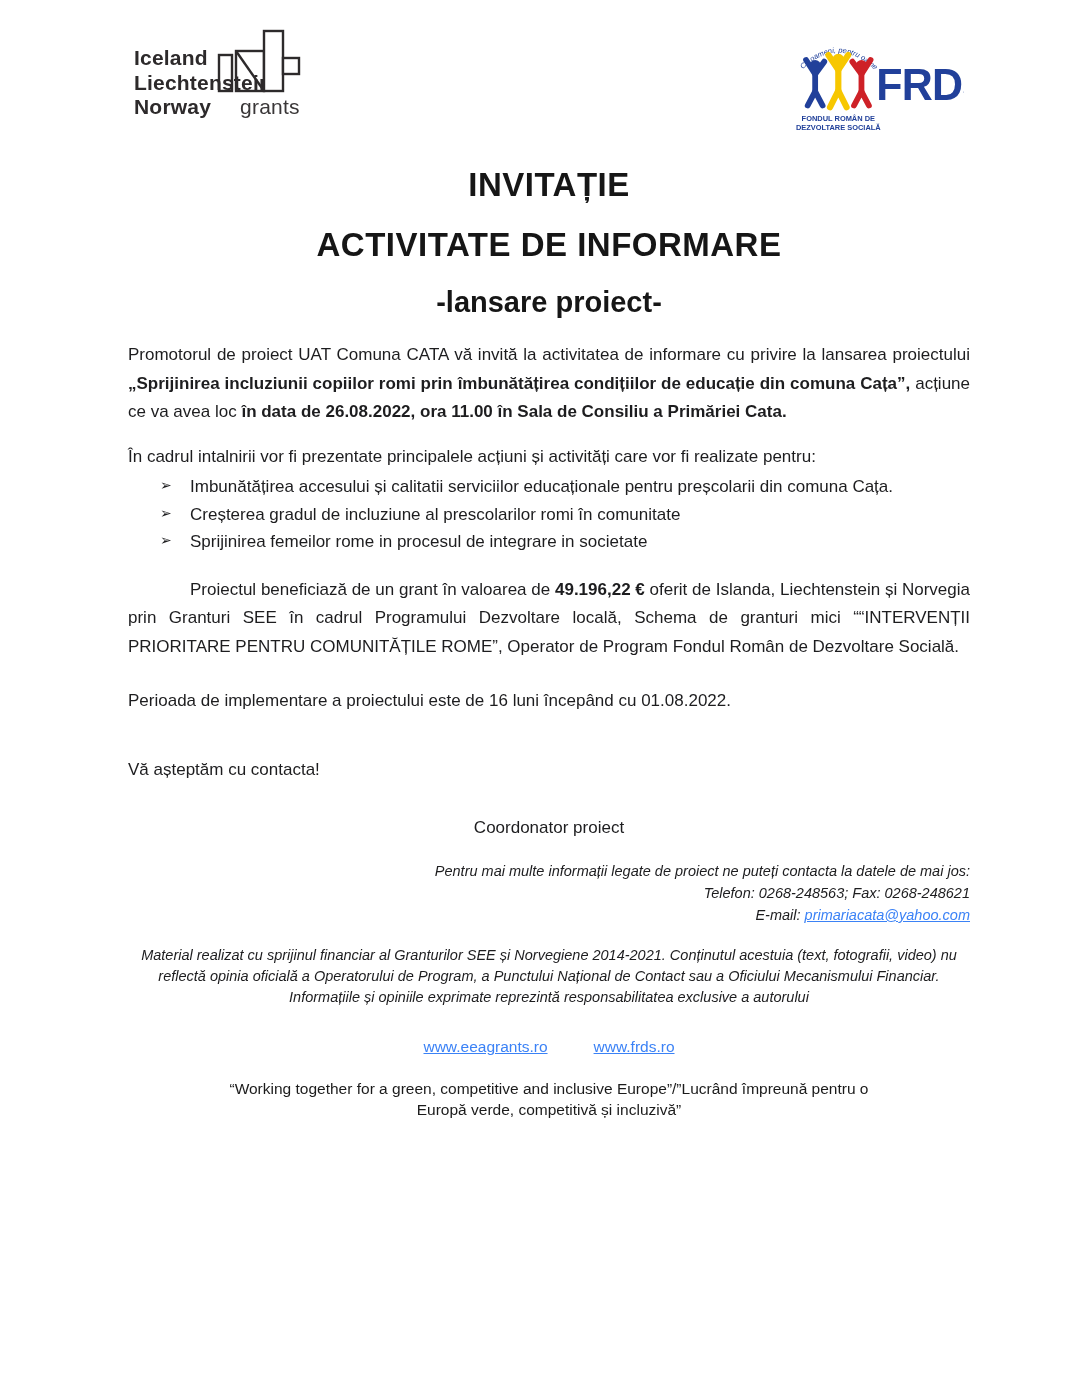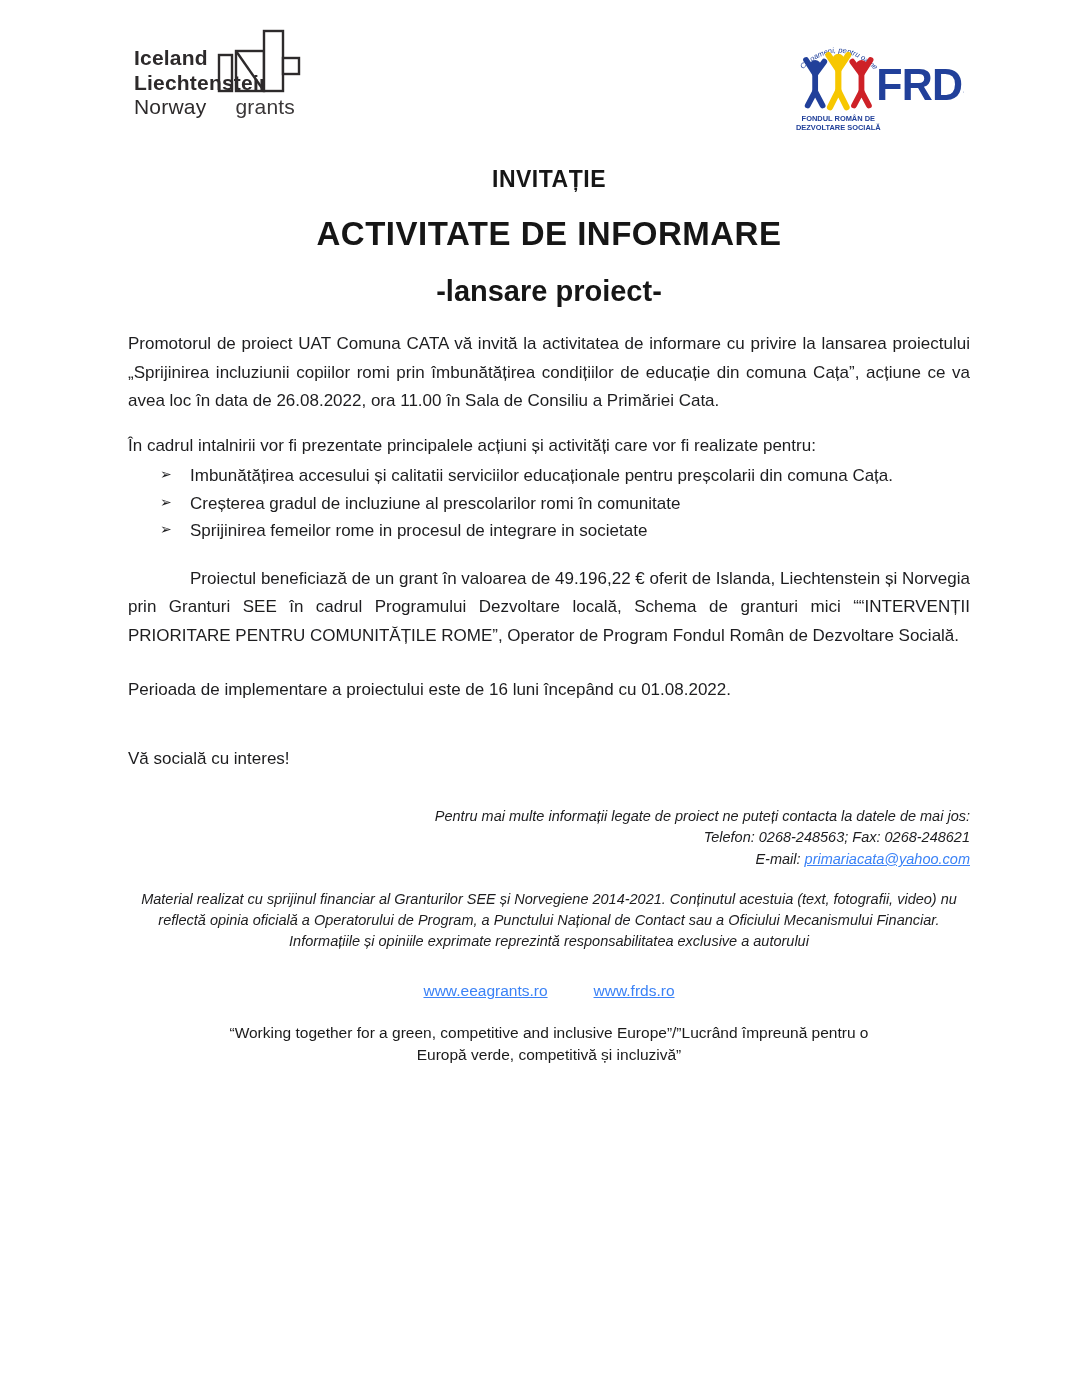--- a/index.html
+++ b/index.html
@@ -19,30 +19,30 @@
   .header { display: flex; justify-content: space-between; align-items: flex-start; height: 112px; }
   .eea-logo { position: relative; width: 280px; padding-top: 18px; margin-left: 6px; }
   .eea-lines { font-size: 21px; font-weight: 700; line-height: 1.17; color: #2d2a2b; letter-spacing: .2px; }
   .eea-grants-word { font-weight: 400; color: #3a3738; margin-left: 23px; }
   .eea-mark { position: absolute; left: 82px; top: 0; }
 
   .frds-logo { width: 172px; margin-right: 6px; }
 
   
   .title-block { text-align: center; }
-  .title-1 { font-size: 23px; font-weight: 700; margin-top: 26px; color: #161616; letter-spacing: .5px; }
+  .title-1 { font-size: 33px; font-weight: 700; margin-top: 26px; color: #161616; letter-spacing: .5px; }
   .title-2 { font-size: 33px; font-weight: 700; margin-top: 22px; color: #161616; letter-spacing: .5px; }
   .title-3 { font-size: 29px; font-weight: 700; margin-top: 22px; color: #161616; }
 
   
   .para { font-size: 17px; line-height: 1.68; text-align: justify; }
   .p1 { margin-top: 22px; }
   .p2 { margin-top: 16px; }
   .p3 { margin-top: 16px; }
-  .bold { font-weight: 400; margin-top: 28px; }
+  .bold { font-weight: 700; margin-top: 28px; }
 
   ul.action-list { list-style: none; margin: 2px 0 0 32px; }
   ul.action-list li {
     position: relative; padding-left: 30px;
     font-size: 17px; line-height: 1.62; text-align: justify;
   }
   ul.action-list li .bullet-marker {
     position: absolute; left: 0; top: 1px; font-size: 14px; color: #1d1d1f;
   }
 
@@ -144,23 +144,24 @@
   <ul class="action-list">
     <li><span class="bullet-marker">➢</span><span>Imbunătățirea accesului și calitatii serviciilor educaționale pentru preșcolarii din comuna Cața.</span></li>
     <li><span class="bullet-marker">➢</span><span>Creșterea gradul de incluziune al prescolarilor romi în comunitate</span></li>
     <li><span class="bullet-marker">➢</span><span>Sprijinirea femeilor rome in procesul de integrare in societate</span></li>
   </ul>
 
   <p class="para grant-para"><span>Proiectul beneficiază de un grant în valoarea de </span><span class="bold">49.196,22 €</span><span> oferit de Islanda, Liechtenstein și Norvegia prin Granturi SEE în cadrul Programului Dezvoltare locală, Schema de granturi mici ““INTERVENȚII PRIORITARE PENTRU COMUNITĂȚILE ROME”, Operator de Program Fondul Român de Dezvoltare Socială.</span></p>
 
   <p class="para period-para">Perioada de implementare a proiectului este de 16 luni începând cu 01.08.2022.</p>
 
-  <p class="para closing-para">Vă socială cu interes!</p>
+  <p class="para closing-para">Vă așteptăm cu contacta!</p>
 
   <div class="signature">
+    <div class="sig-role">Coordonator proiect</div>
   </div>
 
   <div class="contact">
     <div>Pentru mai multe informații legate de proiect ne puteți contacta la datele de mai jos:</div>
     <div>Telefon: 0268-248563; Fax: 0268-248621</div>
     <div><span>E-mail: </span><a class="link">primariacata@yahoo.com</a></div>
   </div>
 
   <p class="disclaimer">Material realizat cu sprijinul financiar al Granturilor SEE și Norvegiene 2014-2021. Conținutul acestuia (text, fotografii, video) nu reflectă opinia oficială a Operatorului de Program, a Punctului Național de Contact sau a Oficiului Mecanismului Financiar. Informațiile și opiniile exprimate reprezintă responsabilitatea exclusive a autorului</p>
 

